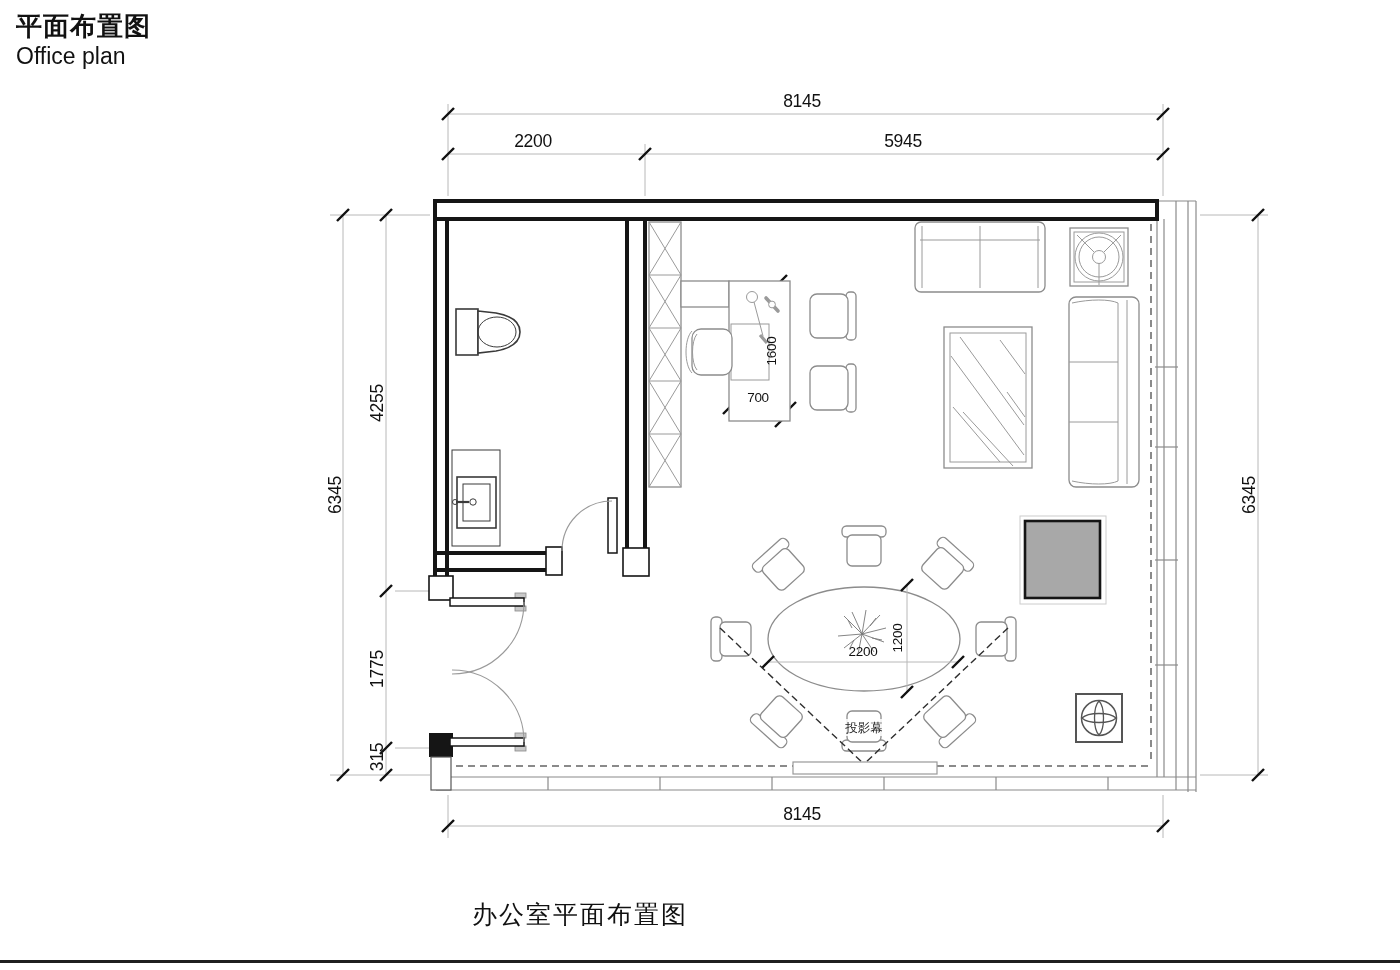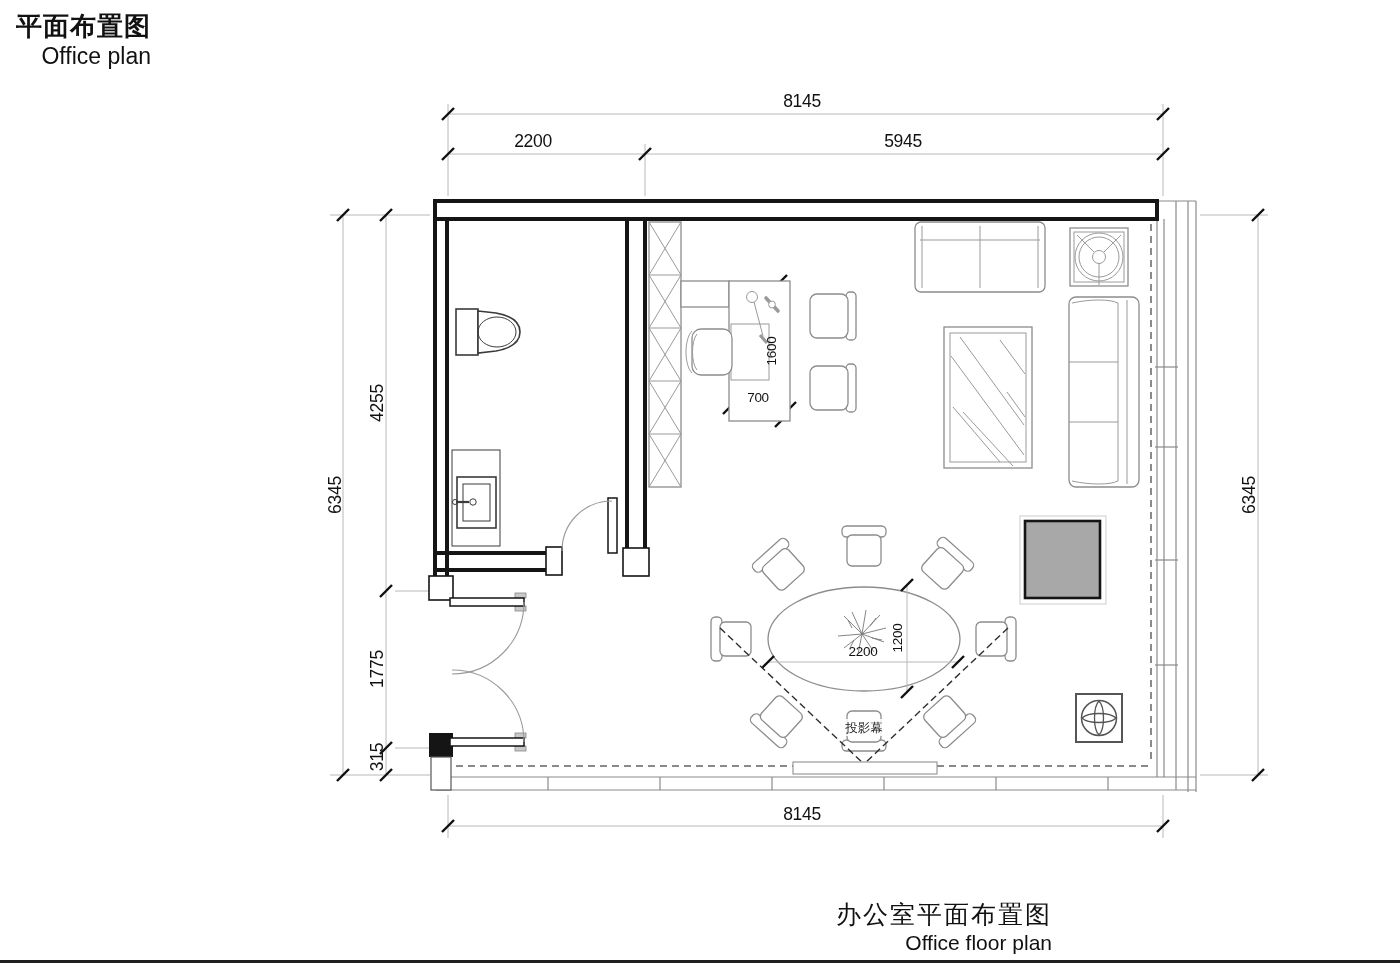--- a/index.html
+++ b/index.html
@@ -1,20 +1,20 @@
 <!DOCTYPE html>
 <html><head>
 <meta charset="utf-8">
 <style>
   html,body{margin:0;padding:0;background:#fff;}
   body{width:1400px;height:970px;position:relative;font-family:"Liberation Sans",sans-serif;color:#111;overflow:hidden;}
-  .hdr{position:absolute;left:16px;top:10px;text-align:right;}
+  .hdr{position:absolute;left:16px;top:10px;}
   .hdr .zh{font-size:26px;font-weight:bold;line-height:1.25;letter-spacing:1px;}
   .hdr .en{font-size:23px;line-height:1.2;}
-  .ftr{position:absolute;left:452px;top:898px;width:600px;text-align:right;}
+  .ftr{position:absolute;left:472px;top:898px;width:600px;text-align:left;}
   .ftr .zh{font-size:25px;letter-spacing:2px;}
   .ftr .en{font-size:21px;}
   .bottom-rule{position:absolute;left:0;top:960px;width:1400px;height:3px;background:#1f1f1f;}
   svg{position:absolute;left:0;top:0;}
   .dim{stroke:#b8b8b8;stroke-width:1;fill:none;}
   .tick{stroke:#111;stroke-width:2.4;}
   .wall{stroke:#151515;stroke-width:4;fill:none;}
   .jamb{fill:#fff;stroke:#151515;stroke-width:1.6;}
   .furn{stroke:#8c8c8c;stroke-width:1.3;fill:#fff;}
   .furn2{stroke:#9a9a9a;stroke-width:1;fill:none;}
@@ -289,15 +289,14 @@
     <text class="dimtext" x="802" y="820" text-anchor="middle">8145</text>
     <text class="dimtext-sm" text-anchor="middle" dominant-baseline="central" transform="rotate(-90,771,351)" x="771" y="351">1600</text>
     <text class="dimtext-sm" x="758" y="402" text-anchor="middle">700</text>
     <text class="dimtext-sm" x="863" y="656" text-anchor="middle">2200</text>
     <text class="dimtext-sm" text-anchor="middle" dominant-baseline="central" transform="rotate(-90,897,638)" x="897" y="638">1200</text>
   </g>
 </svg>
 
 <div class="ftr">
   <div class="zh">办公室平面布置图</div>
-  <div class="en">Office floor plan</div>
 </div>
 <div class="bottom-rule"></div>
 
 </body></html>

